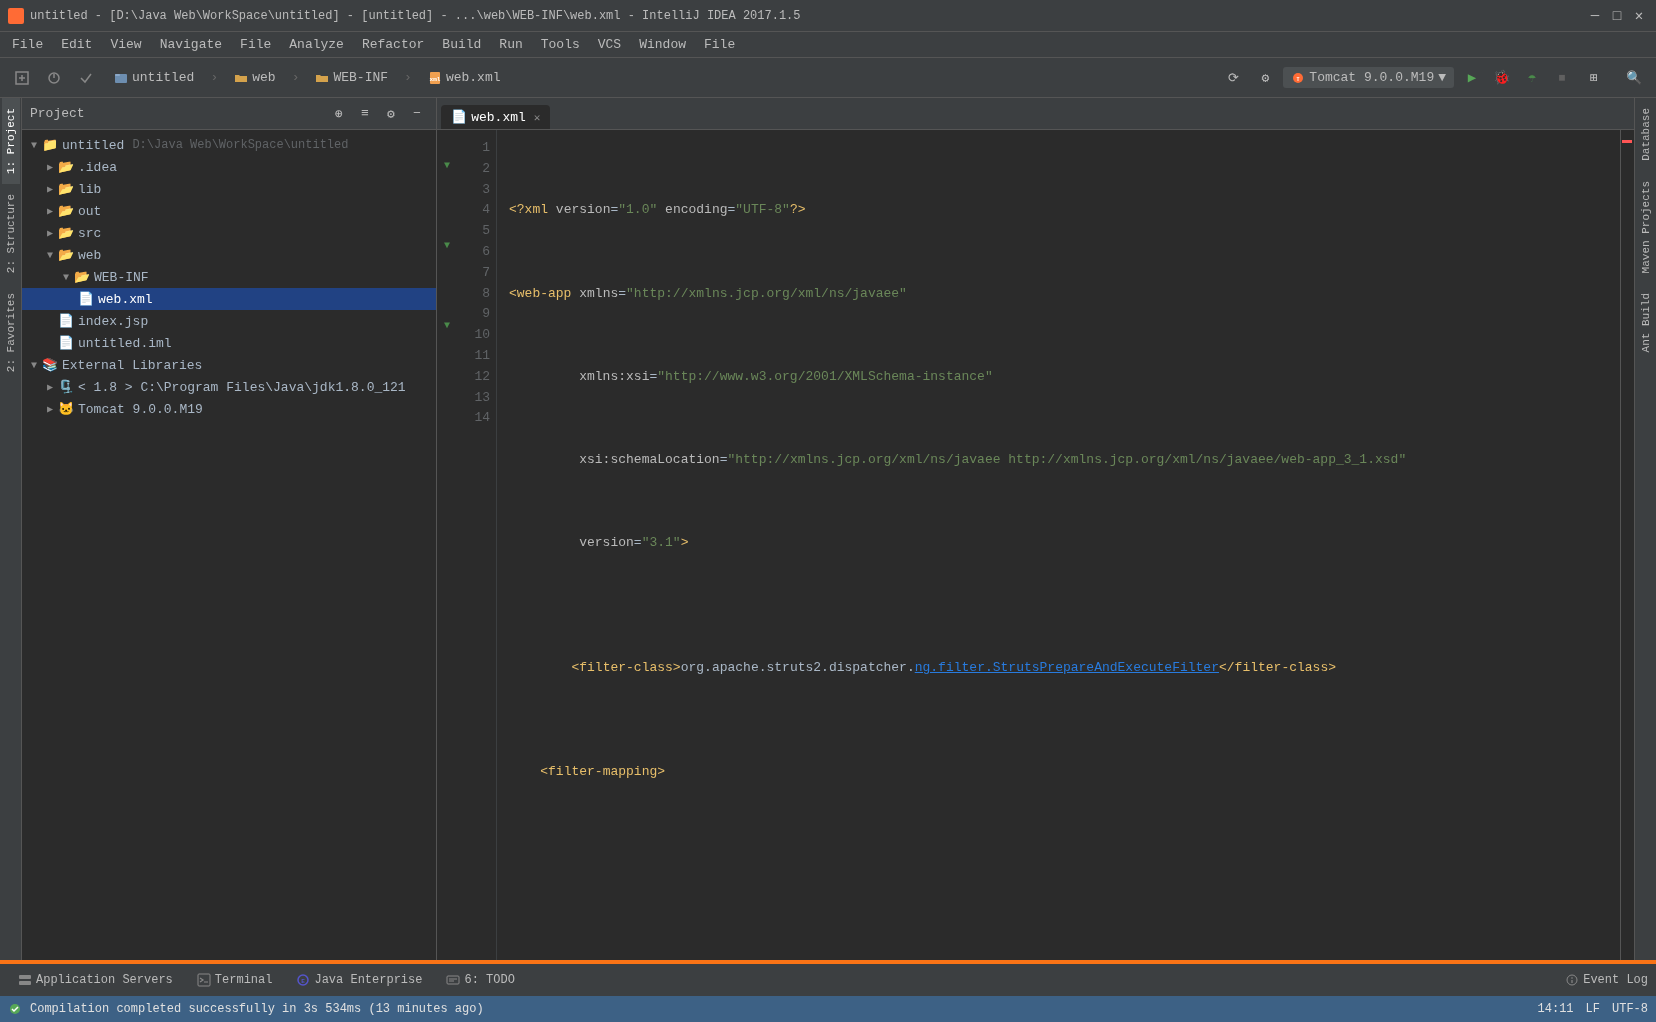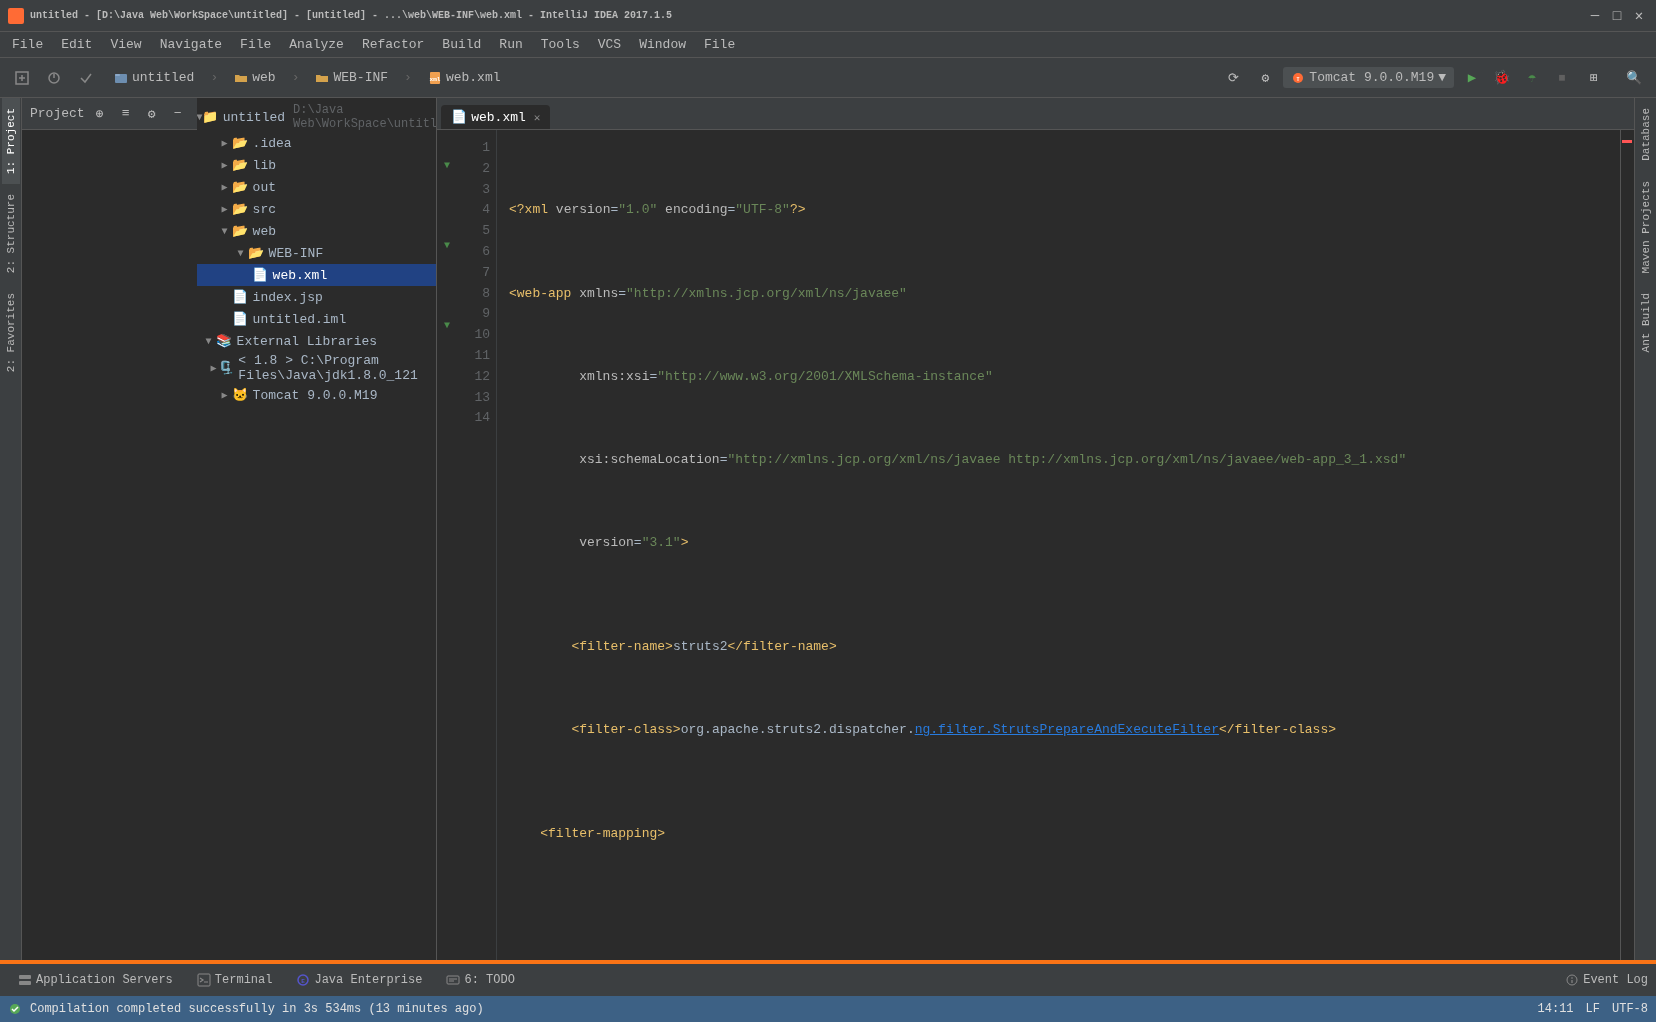--- a/index.html
+++ b/index.html
@@ -30,23 +30,22 @@
     }
     #title-bar .app-icon {
       width: 16px; height: 16px;
       background: #ff6b35;
       border-radius: 2px;
       display: inline-block;
       flex-shrink: 0;
     }
     #title-bar .title-text {
       flex: 1;
-      font-size: 10px;
+      font-size: 12px;
       color: #bbbbbb;
-      font-weight: bold;
     }
     #title-bar .window-controls {
       display: flex; gap: 4px;
     }
     #title-bar .win-btn {
       width: 18px; height: 18px;
       display: flex; align-items: center; justify-content: center;
       cursor: pointer; color: #bbb; font-size: 14px;
     }
 
@@ -145,21 +144,21 @@
       color: #bbbbbb;
       white-space: nowrap;
     }
     .side-tab-label.active { color: #ffffff; background: #4c5052; }
 
     
     #project-panel {
       width: 415px;
       background: #2b2b2b;
       display: flex;
-      flex-direction: row;
+      flex-direction: column;
       border-right: 1px solid #555;
       flex-shrink: 0;
     }
     #project-panel-header {
       background: #3c3f41;
       height: 32px;
       display: flex;
       align-items: center;
       padding: 0 8px;
       border-bottom: 1px solid #555;
@@ -629,21 +628,20 @@
         
         <span class="code-line"><span class="xml-bracket">&lt;</span><span class="xml-tag">web-app</span> <span class="xml-attr-name">xmlns</span>=<span class="xml-attr-val">"http://xmlns.jcp.org/xml/ns/javaee"</span></span>
         
         <span class="code-line">         <span class="xml-attr-name">xmlns:xsi</span>=<span class="xml-attr-val">"http://www.w3.org/2001/XMLSchema-instance"</span></span>
         
         <span class="code-line">         <span class="xml-attr-name">xsi:schemaLocation</span>=<span class="xml-attr-val">"http://xmlns.jcp.org/xml/ns/javaee http://xmlns.jcp.org/xml/ns/javaee/web-app_3_1.xsd"</span></span>
         
         <span class="code-line">         <span class="xml-attr-name">version</span>=<span class="xml-attr-val">"3.1"</span><span class="xml-bracket">&gt;</span></span>
         
         
-        <span class="code-line">        <span class="xml-bracket">&lt;</span><span class="xml-tag">filter-name</span><span class="xml-bracket">&gt;</span><span class="xml-text">struts2</span><span class="xml-bracket">&lt;/</span><span class="xml-tag">filter-name</span><span class="xml-bracket">&gt;</span></span>
         
         <span class="code-line">        <span class="xml-bracket">&lt;</span><span class="xml-tag">filter-class</span><span class="xml-bracket">&gt;</span><span class="xml-text">org.apache.struts2.dispatcher.</span><span class="link-class">ng.filter.StrutsPrepareAndExecuteFilter</span><span class="xml-bracket">&lt;/</span><span class="xml-tag">filter-class</span><span class="xml-bracket">&gt;</span></span>
         
         
         <span class="code-line">    <span class="xml-bracket">&lt;</span><span class="xml-tag">filter-mapping</span><span class="xml-bracket">&gt;</span></span>
         
         
         
         
         

